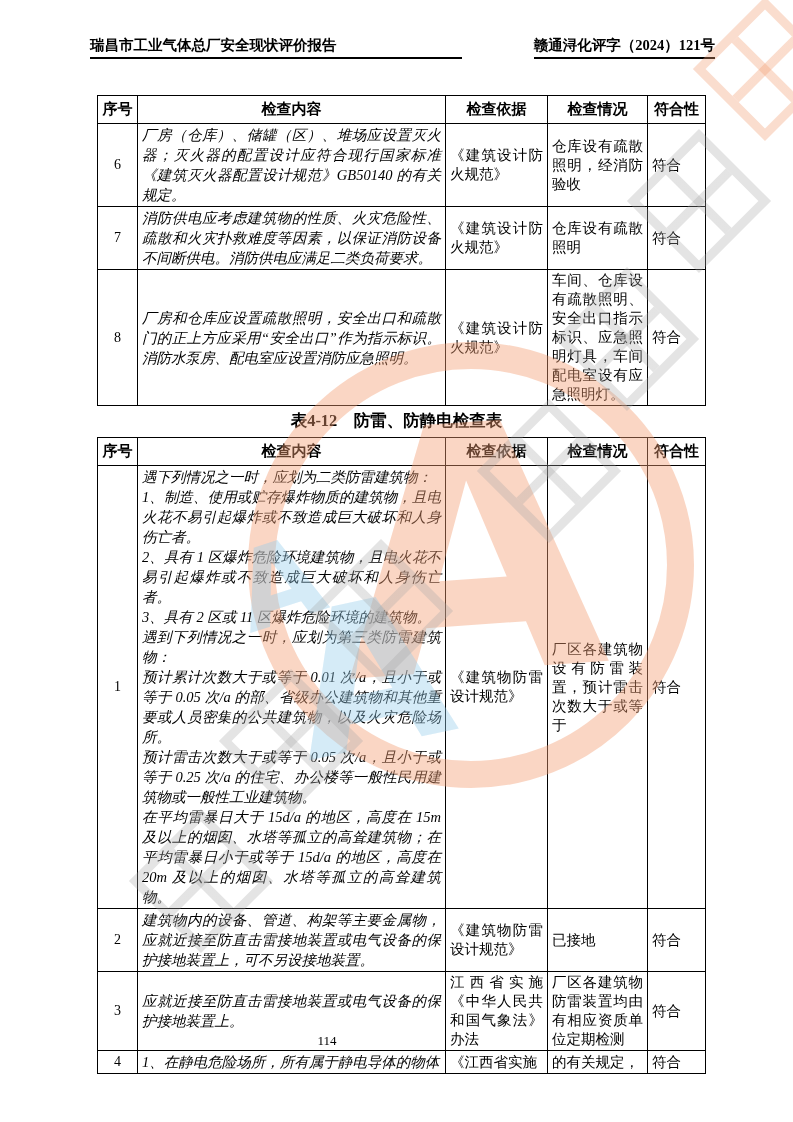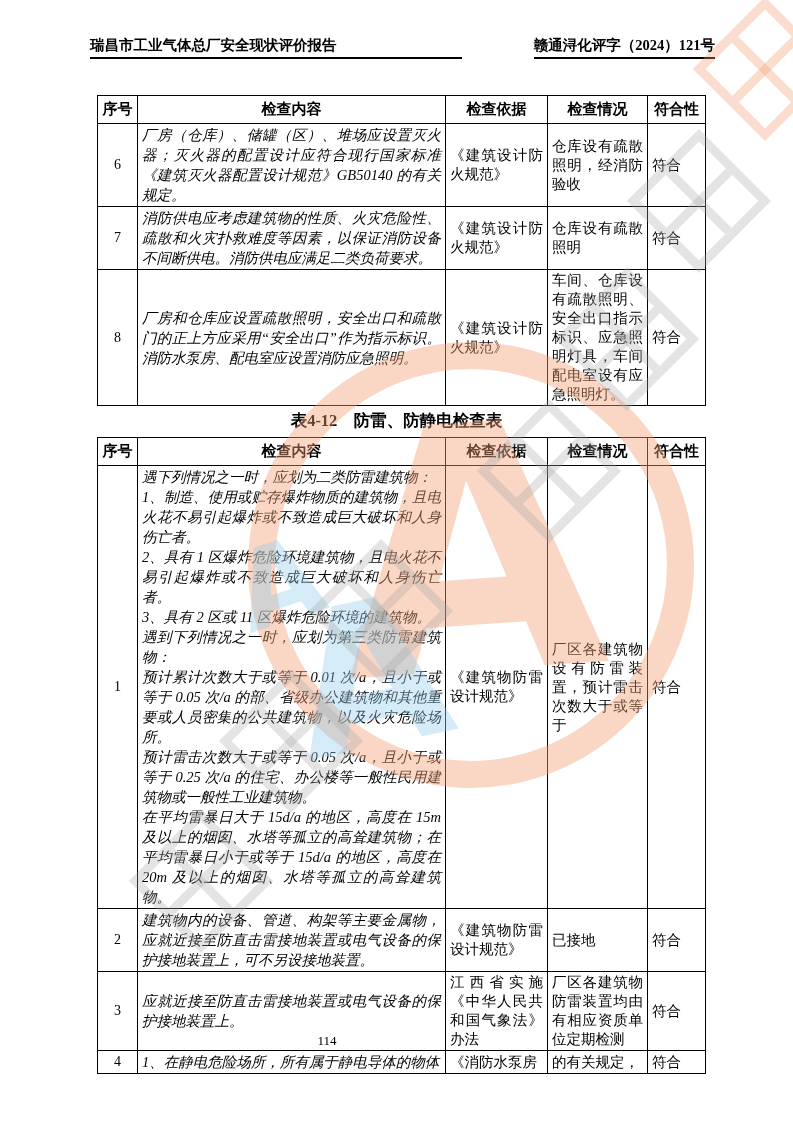--- a/index.html
+++ b/index.html
@@ -170,21 +170,21 @@
             <td class="c-no">3</td>
             <td class="c-content">应就近接至防直击雷接地装置或电气设备的保护接地装置上。</td>
             <td class="c-basis">江西省实施《中华人民共和国气象法》办法</td>
             <td class="c-situation">厂区各建筑物防雷装置均由有相应资质单位定期检测</td>
             <td class="c-result">符合</td>
           </tr>
 
           <tr>
             <td class="c-no">4</td>
             <td class="c-content">1、在静电危险场所，所有属于静电导体的物体</td>
-            <td class="c-basis">《消防水泵房</td>
+            <td class="c-basis">《江西省实施</td>
             <td class="c-situation">的有关规定，</td>
             <td class="c-result">符合</td>
           </tr>
         </tbody>
     </table>
 
   </div>
 
   <div class="pg-footer">114</div>
 

